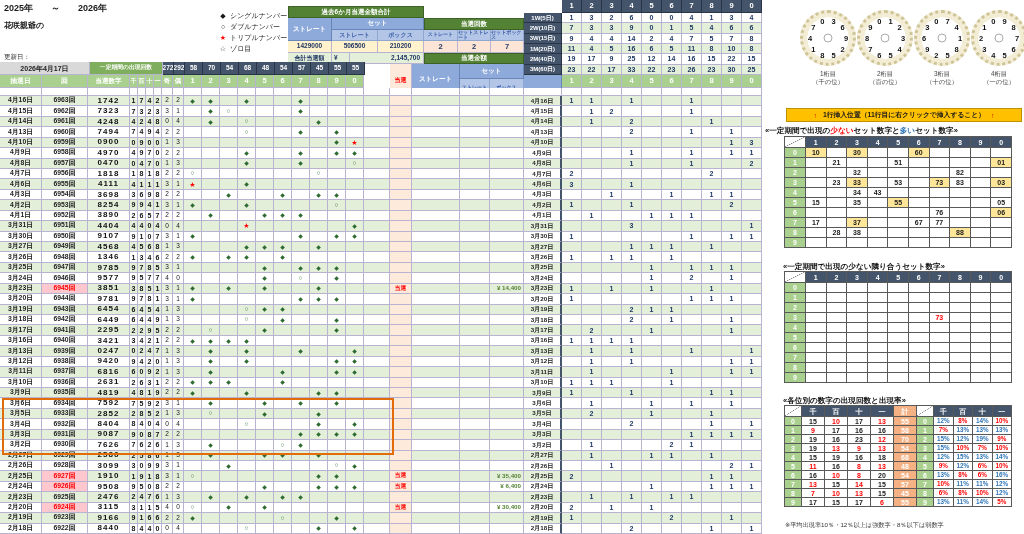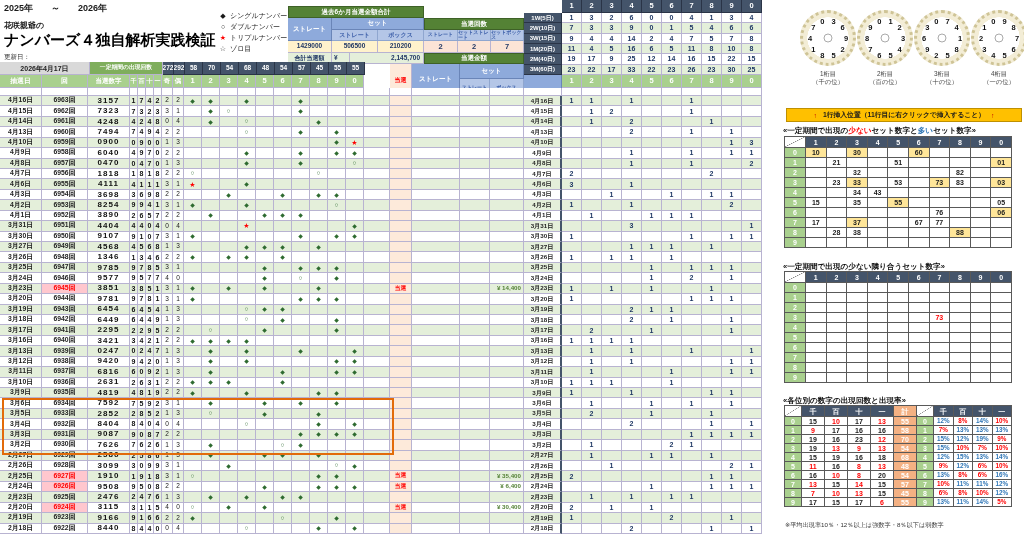--- a/index.html
+++ b/index.html
@@ -52,21 +52,20 @@
   .legend-row{display:flex;align-items:center;height:11px;font-size:7px;color:#222;}
   .legend-sym{width:14px;text-align:center;font-size:7px;}
 </style>
 </head>
 <body>
 
 <div id="app">
 
   <div class="abs" style="left:4px;top:2px;font-size:9px;font-weight:bold;">2025年　　～　　2026年</div>
   <div class="abs" style="left:4px;top:20px;font-size:8px;font-weight:bold;">花咲親爺の</div>
-  <div class="abs" style="left:4px;top:31px;font-size:15px;font-weight:bold;color:#000;">ナンバーズ４独自解析実践検証</div>
   <div class="abs" style="left:4px;top:53px;font-size:6.5px;color:#333;">更新日：</div>
 
   <div class="abs" id="legend" style="left:216px;top:10px;width:72px;">
       <div class="legend-row">
         <div class="legend-sym" style="color: rgb(26, 26, 26);">◆</div>
         <div>シングルナンバー</div>
       </div>
       <div class="legend-row">
         <div class="legend-sym" style="color: rgb(26, 26, 26);">○</div>
         <div>ダブルナンバー</div>
@@ -287,21 +286,21 @@
         <div class="c s1" style="width: 20px;"></div>
         <div class="c s1" style="width: 20px;"></div>
         <div class="c s1" style="width: 20px;"></div>
         <div class="c s1" style="width: 20px;"></div>
         <div class="c s1" style="width: 20px;"></div>
         <div class="c s1" style="width: 20px;"></div>
       </div>
       <div class="row" style="top: 96px; height: 10.4286px;">
         <div class="c s0 dt" style="width: 42px;">4月16日</div>
         <div class="c s0 dt" style="width: 46px;">6963回</div>
-        <div class="c s0 num" style="width: 42px;">3157</div>
+        <div class="c s0 num" style="width: 42px;">1742</div>
         <div class="c s0 dig" style="width: 8px;">1</div>
         <div class="c s0 dig" style="width: 8px;">7</div>
         <div class="c s0 dig" style="width: 8px;">4</div>
         <div class="c s0 dig" style="width: 8px;">2</div>
         <div class="c s0" style="width: 11px;">2</div>
         <div class="c s0" style="width: 11px;">2</div>
         <div class="c s0 sym-d" style="width: 18px;">◆</div>
         <div class="c s0 sym-d" style="width: 18px;">◆</div>
         <div class="c s0 " style="width: 18px;"></div>
         <div class="c s0 sym-d" style="width: 18px;">◆</div>
@@ -472,21 +471,21 @@
         <div class="c s0 cnt" style="width: 20px;"></div>
         <div class="c s0 cnt" style="width: 20px;"></div>
         <div class="c s0 cnt" style="width: 20px;"></div>
         <div class="c s0 cnt" style="width: 20px;"></div>
         <div class="c s0 cnt" style="width: 20px;">1</div>
         <div class="c s0 cnt" style="width: 20px;">3</div>
       </div>
       <div class="row" style="top: 148.143px; height: 10.4286px;">
         <div class="c s1 dt" style="width: 42px;">4月9日</div>
         <div class="c s1 dt" style="width: 46px;">6958回</div>
-        <div class="c s1 num" style="width: 42px;">6040</div>
+        <div class="c s1 num" style="width: 42px;">4970</div>
         <div class="c s1 dig" style="width: 8px;">4</div>
         <div class="c s1 dig" style="width: 8px;">9</div>
         <div class="c s1 dig" style="width: 8px;">7</div>
         <div class="c s1 dig" style="width: 8px;">0</div>
         <div class="c s1" style="width: 11px;">2</div>
         <div class="c s1" style="width: 11px;">2</div>
         <div class="c s1 " style="width: 18px;"></div>
         <div class="c s1 " style="width: 18px;"></div>
         <div class="c s1 " style="width: 18px;"></div>
         <div class="c s1 sym-d" style="width: 18px;">◆</div>
@@ -1904,21 +1903,21 @@
       </div>
       <div class="dial-label" style="left: 964px; top: 70px;">4桁目<br>（一の位）</div>
     </div>
 
   <div class="abs" id="banner" style="left:786px;top:108px;width:236px;height:14px;background:#ffc000;
        display:flex;align-items:center;justify-content:center;font-size:6.8px;font-weight:bold;border:1px solid #bf9000;">
       <div style="color: rgb(192, 0, 0);">↑</div>
       <div style="margin: 0px 6px;">1行挿入位置（11行目に右クリックで挿入すること）</div>
       <div style="color: rgb(192, 0, 0);">↑</div>
     </div>
-  <div class="title-sm" id="set-title" style="left:783px;top:126px;text-align:center;"><div style="display: inline;">«一定期間で出現の</div><div style="display: inline; color: rgb(255, 0, 0);">少ない</div><div style="display: inline;">セット数字と</div><div style="display: inline; color: rgb(46, 117, 182);">多い</div><div style="display: inline;">セット数字»</div></div>
+  <div class="title-sm" id="set-title" style="left:765px;top:126px;text-align:center;"><div style="display: inline;">«一定期間で出現の</div><div style="display: inline; color: rgb(255, 0, 0);">少ない</div><div style="display: inline;">セット数字と</div><div style="display: inline; color: rgb(46, 117, 182);">多い</div><div style="display: inline;">セット数字»</div></div>
   <div class="abs" id="set-table" style="left:785px;top:137px;">
       <div style="display: flex;">
         <div class="pcell diag" style="width: 22px; height: 12px;"></div>
         <div class="pcell pnavy" style="width: 21.6px; height: 12px;">1</div>
         <div class="pcell pnavy" style="width: 21.6px; height: 12px;">2</div>
         <div class="pcell pnavy" style="width: 21.6px; height: 12px;">3</div>
         <div class="pcell pnavy" style="width: 21.6px; height: 12px;">4</div>
         <div class="pcell pnavy" style="width: 21.6px; height: 12px;">5</div>
         <div class="pcell pnavy" style="width: 21.6px; height: 12px;">6</div>
         <div class="pcell pnavy" style="width: 21.6px; height: 12px;">7</div>

